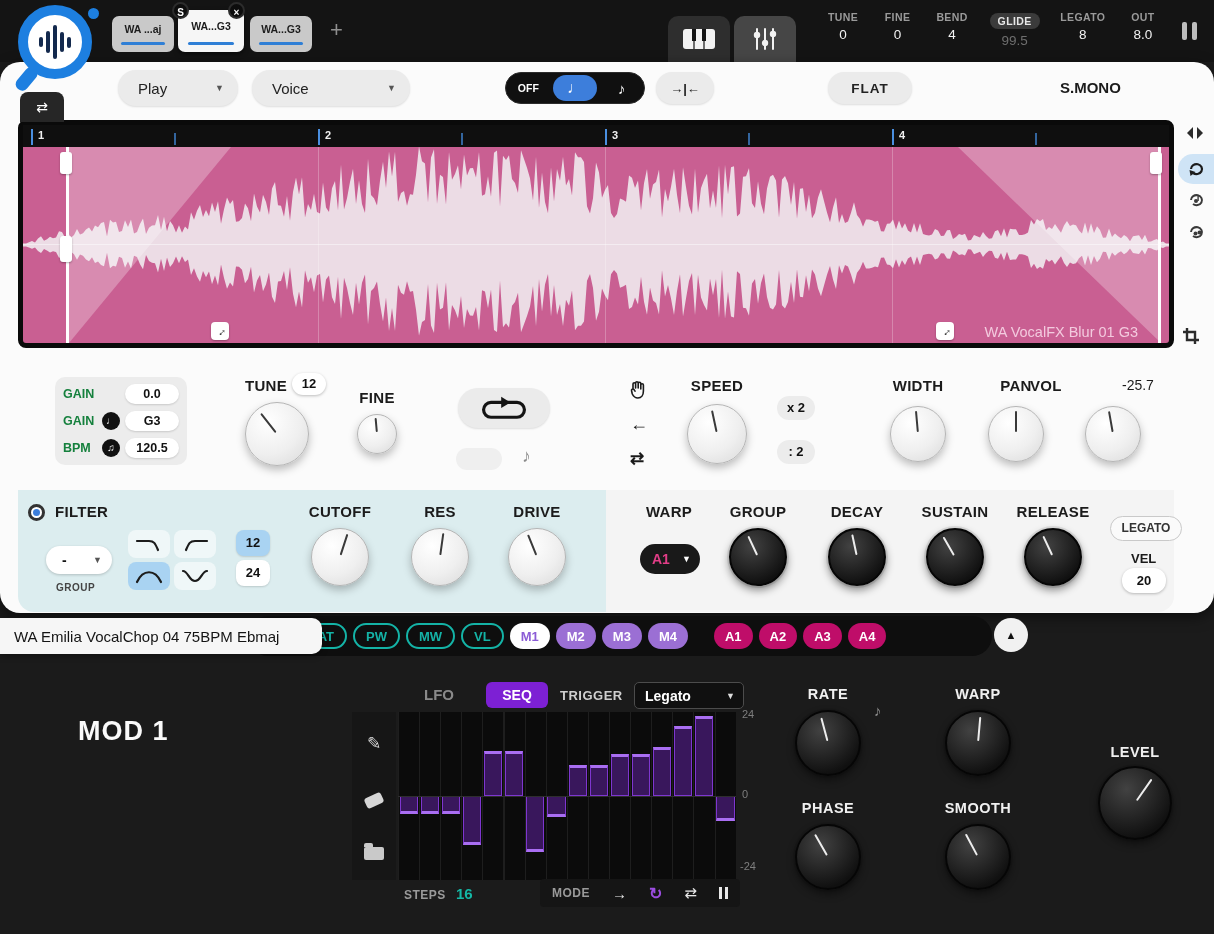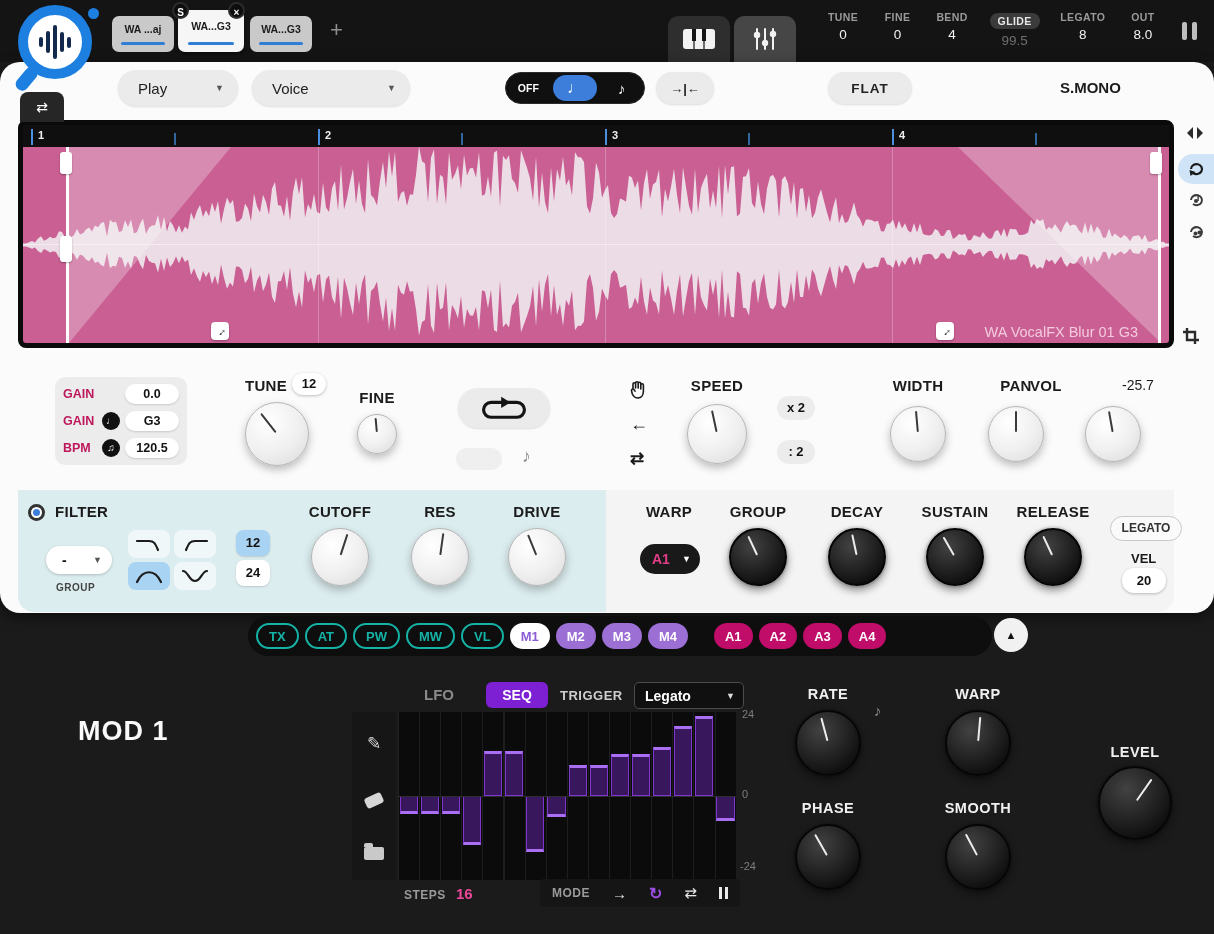--- a/index.html
+++ b/index.html
@@ -73,21 +73,21 @@
   .knob .ind::before{content:"";position:absolute;left:50%;top:8%;width:2.6px;height:38%;margin-left:-1.3px;border-radius:2px;background:#3a3a3a;}
   .knob.white{background:radial-gradient(circle at 36% 30%,#ffffff,#efefef 55%,#d9d9d9 100%);border:1px solid #b5b5b5;box-shadow:0 4px 8px rgba(0,0,0,.25);}
   .knob.black{background:radial-gradient(circle at 38% 30%,#424242,#101010 75%);border:2px solid #060606;box-shadow:0 4px 9px rgba(0,0,0,.45),0 0 0 2px rgba(0,0,0,.08);}
   .knob.black .ind::before{background:#ededed;}
   .k40{width:40px;height:40px;} .k56{width:56px;height:56px;} .k58{width:58px;height:58px;}
   .k60{width:60px;height:60px;} .k64{width:64px;height:64px;} .k66{width:66px;height:66px;} .k74{width:74px;height:74px;}
 
   
   .info-box{position:absolute;left:55px;top:377px;width:132px;height:88px;background:#ececec;border-radius:10px;padding:5px 8px;display:flex;flex-direction:column;justify-content:space-between;}
   .info-row{display:flex;align-items:center;height:24px;}
-  .info-row .il{font-size:12.5px;font-weight:bold;color:#be185d;flex:1;}
+  .info-row .il{font-size:12.5px;font-weight:bold;color:#15803d;flex:1;}
   .ic-circ{width:18px;height:18px;border-radius:50%;background:#111;color:#fff;font-size:10px;text-align:center;line-height:18px;margin-right:5px;}
   .info-pill{width:54px;height:20px;background:#fff;border-radius:10px;font-size:12.5px;font-weight:bold;color:#111;text-align:center;line-height:20px;box-shadow:0 1px 2px rgba(0,0,0,.15);}
 
   
   .filter-bg{position:absolute;left:18px;top:490px;width:588px;height:122px;background:#dcedef;border-radius:0 0 0 16px;}
   .adsr-bg{position:absolute;left:606px;top:490px;width:568px;height:122px;background:#f4f4f4;border-radius:0 0 16px 0;}
   .shape-cell{position:absolute;width:42px;height:28px;border-radius:8px;background:rgba(255,255,255,.55);display:flex;align-items:center;justify-content:center;cursor:pointer;}
   .shape-cell.sel{background:#a9d3f2;}
   .slope{position:absolute;width:34px;height:26px;border-radius:8px;background:#fff;font-size:13px;font-weight:bold;color:#111;text-align:center;line-height:26px;cursor:pointer;box-shadow:0 1px 2px rgba(0,0,0,.15);}
   .slope.sel{background:#a9d3f2;}
@@ -464,20 +464,23 @@
       <button class="src teal">VL</button>
       <button class="src m-active">M1</button>
       <button class="src m">M2</button>
       <button class="src m">M3</button>
       <button class="src m">M4</button>
       <button class="src a">A1</button>
       <button class="src a">A2</button>
       <button class="src a">A3</button>
       <button class="src a">A4</button>
     </div>
+  <div class="sample-chip">
+    <span>WA Emilia VocalChop 04 75BPM Ebmaj</span>
+  </div>
   <div class="up-btn">
     <span>▲</span>
   </div>
 
   <div class="mod-title">MOD 1</div>
   <div class="lfo-tab">LFO</div>
   <div class="seq-tab">SEQ</div>
   <div class="abs" style="left:560px;top:688px;font-size:13px;font-weight:bold;letter-spacing:.5px;color:#cfcfcf">TRIGGER</div>
   <div class="trig-dd">
     <span style="font-size:14px;font-weight:bold;color:#fff;margin-left:10px;flex:1">Legato</span>
@@ -507,21 +510,21 @@
         <div class="seq-bar up" style="left: 276.125px; width: 18.125px; height: 70px; top: 14px;"></div>
         <div class="seq-bar up" style="left: 297.25px; width: 18.125px; height: 80.5px; top: 3.5px;"></div>
         <div class="seq-bar down" style="left: 318.375px; width: 18.125px; height: 24.5px; top: 84px;"></div>
       </div>
   </div>
   <div class="axis-lab" style="left:742px;top:708px">24</div>
   <div class="axis-lab" style="left:742px;top:788px">0</div>
   <div class="axis-lab" style="left:740px;top:860px">-24</div>
 
   <div class="abs" style="left:404px;top:888px;font-size:12px;font-weight:bold;letter-spacing:.5px;color:#9a9a9a">STEPS</div>
-  <div class="abs" style="left:456px;top:885px;font-size:15px;font-weight:bold;color:#ec4899">16</div>
+  <div class="abs" style="left:456px;top:885px;font-size:15px;font-weight:bold;color:#14b8a6">16</div>
   <div class="mode-bar">
     <span style="font-size:12px;font-weight:bold;letter-spacing:.5px;color:#9a9a9a;margin-left:12px">MODE</span>
     <span class="mode-ic">→</span>
     <span class="mode-ic loop">↻</span>
     <span class="mode-ic">⇄</span>
     <span class="mpause">
         <i></i>
         <i></i>
       </span>
   </div>

